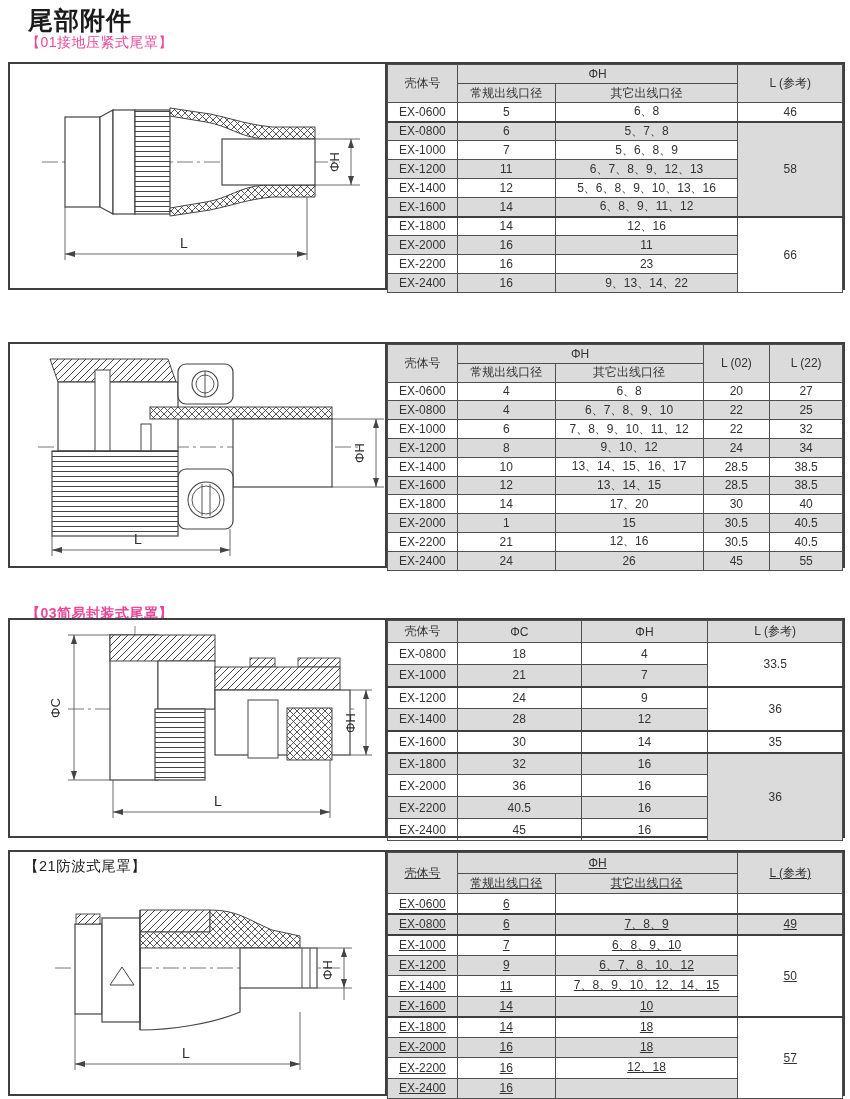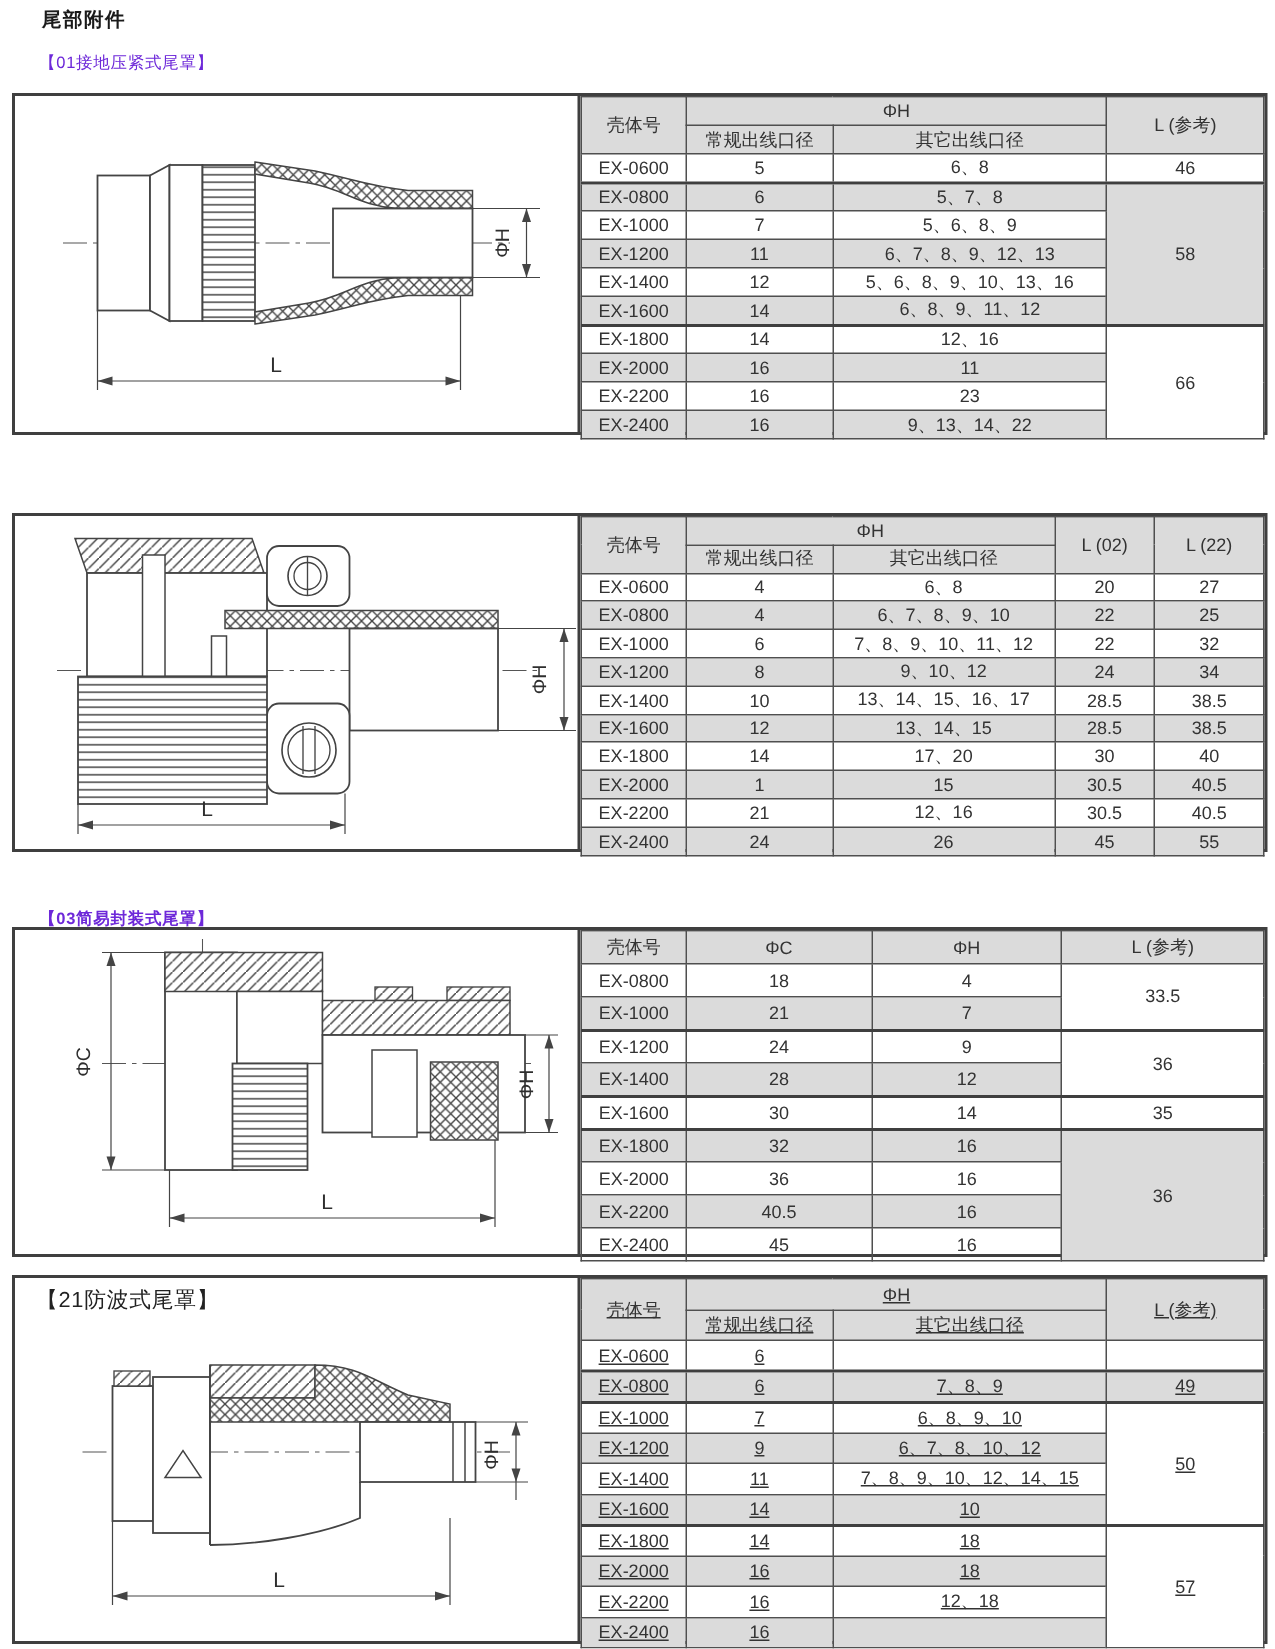--- a/index.html
+++ b/index.html
@@ -5,25 +5,25 @@
   * { margin:0; padding:0; box-sizing:border-box; }
   body {
     font-family:"Liberation Sans","DejaVu Sans",sans-serif;
     background:#ffffff; color:#333;
   }
   .page {
     position:relative; width:850px; height:1099px; background:#fff; overflow:hidden;
   }
   .page-title {
     position:absolute; left:28px; top:4px;
-    font-size:13px; font-weight:bold; color:#1a1a1a; letter-spacing:1px;
+    font-size:25px; font-weight:bold; color:#1a1a1a; letter-spacing:1px;
   }
   .sec-title {
     position:absolute; left:26px;
-    font-size:11px; color:#6d28d9; letter-spacing:0.5px;
+    font-size:14px; color:#ec4899; letter-spacing:0.5px;
   }
   .sec-title.t1 { top:34px; }
   .sec-title.t2 { top:313px; }
   .sec-title.t3 { top:605px;font-weight:bold; }
   .section {
     position:absolute; left:8px; width:837px;
     border:2px solid #3f3f3f; background:#fff;
     display:flex; align-items:stretch;
   }
   .s1 { top:62px;  height:228px; }

